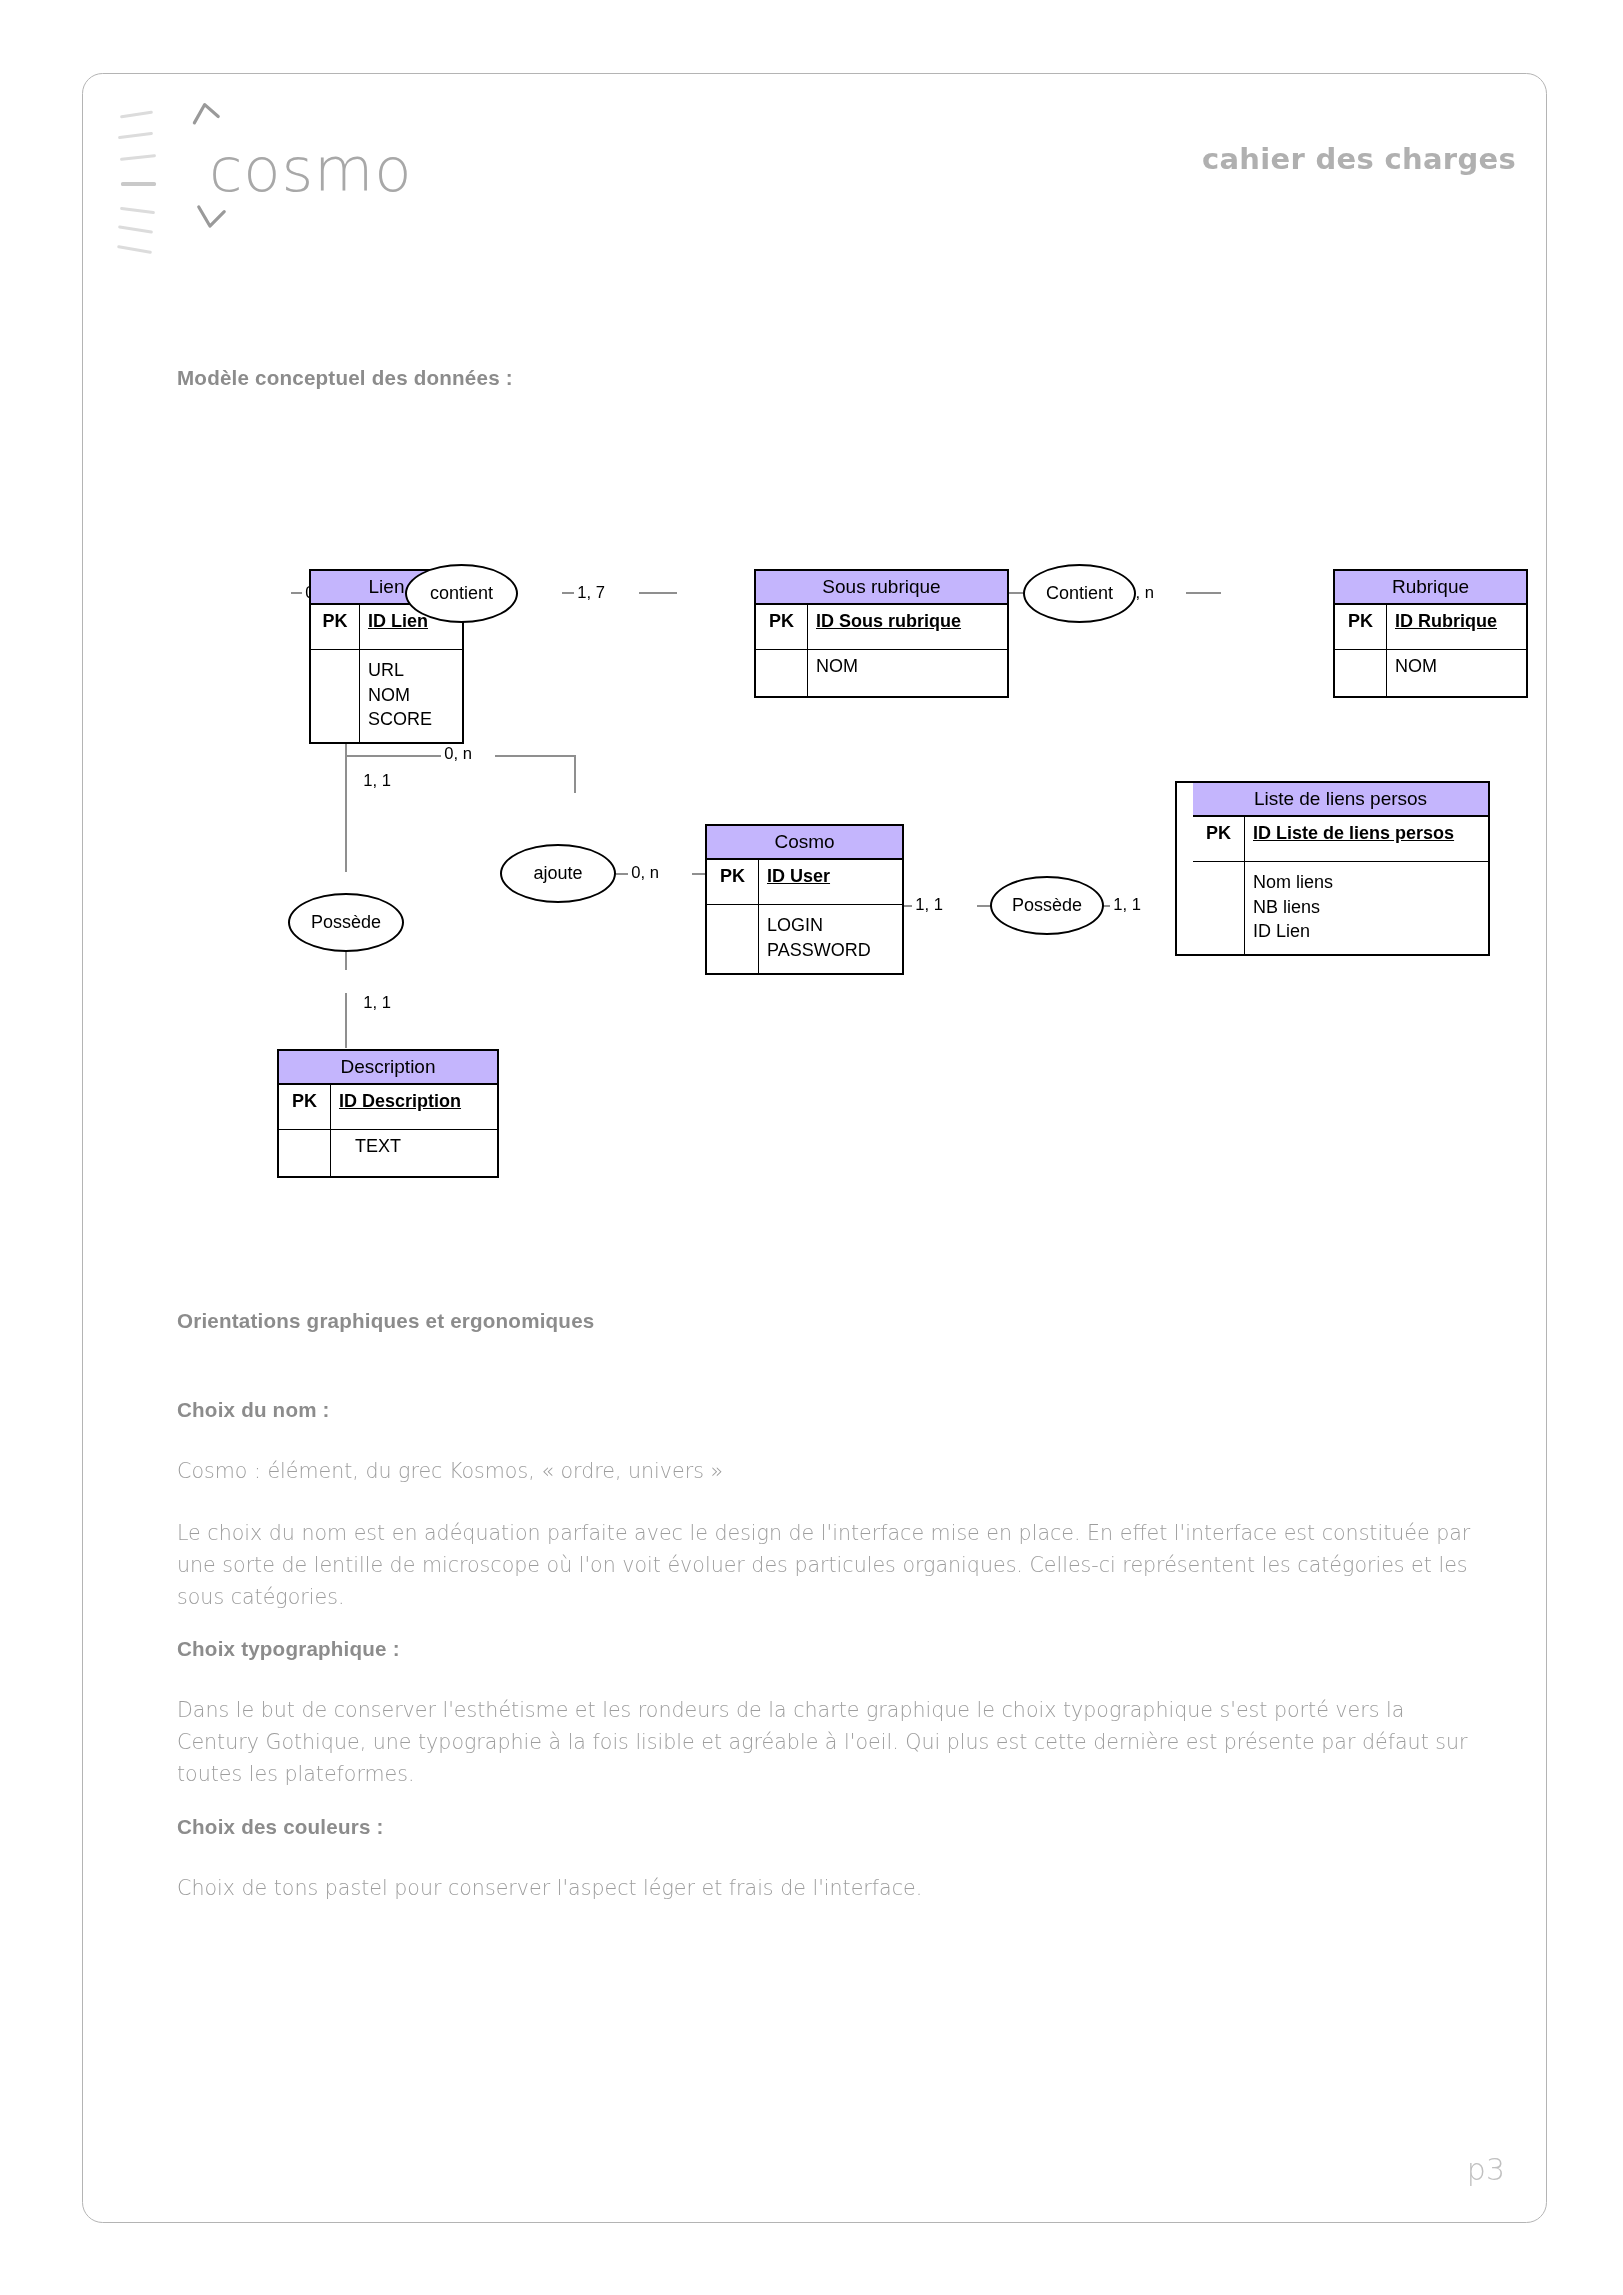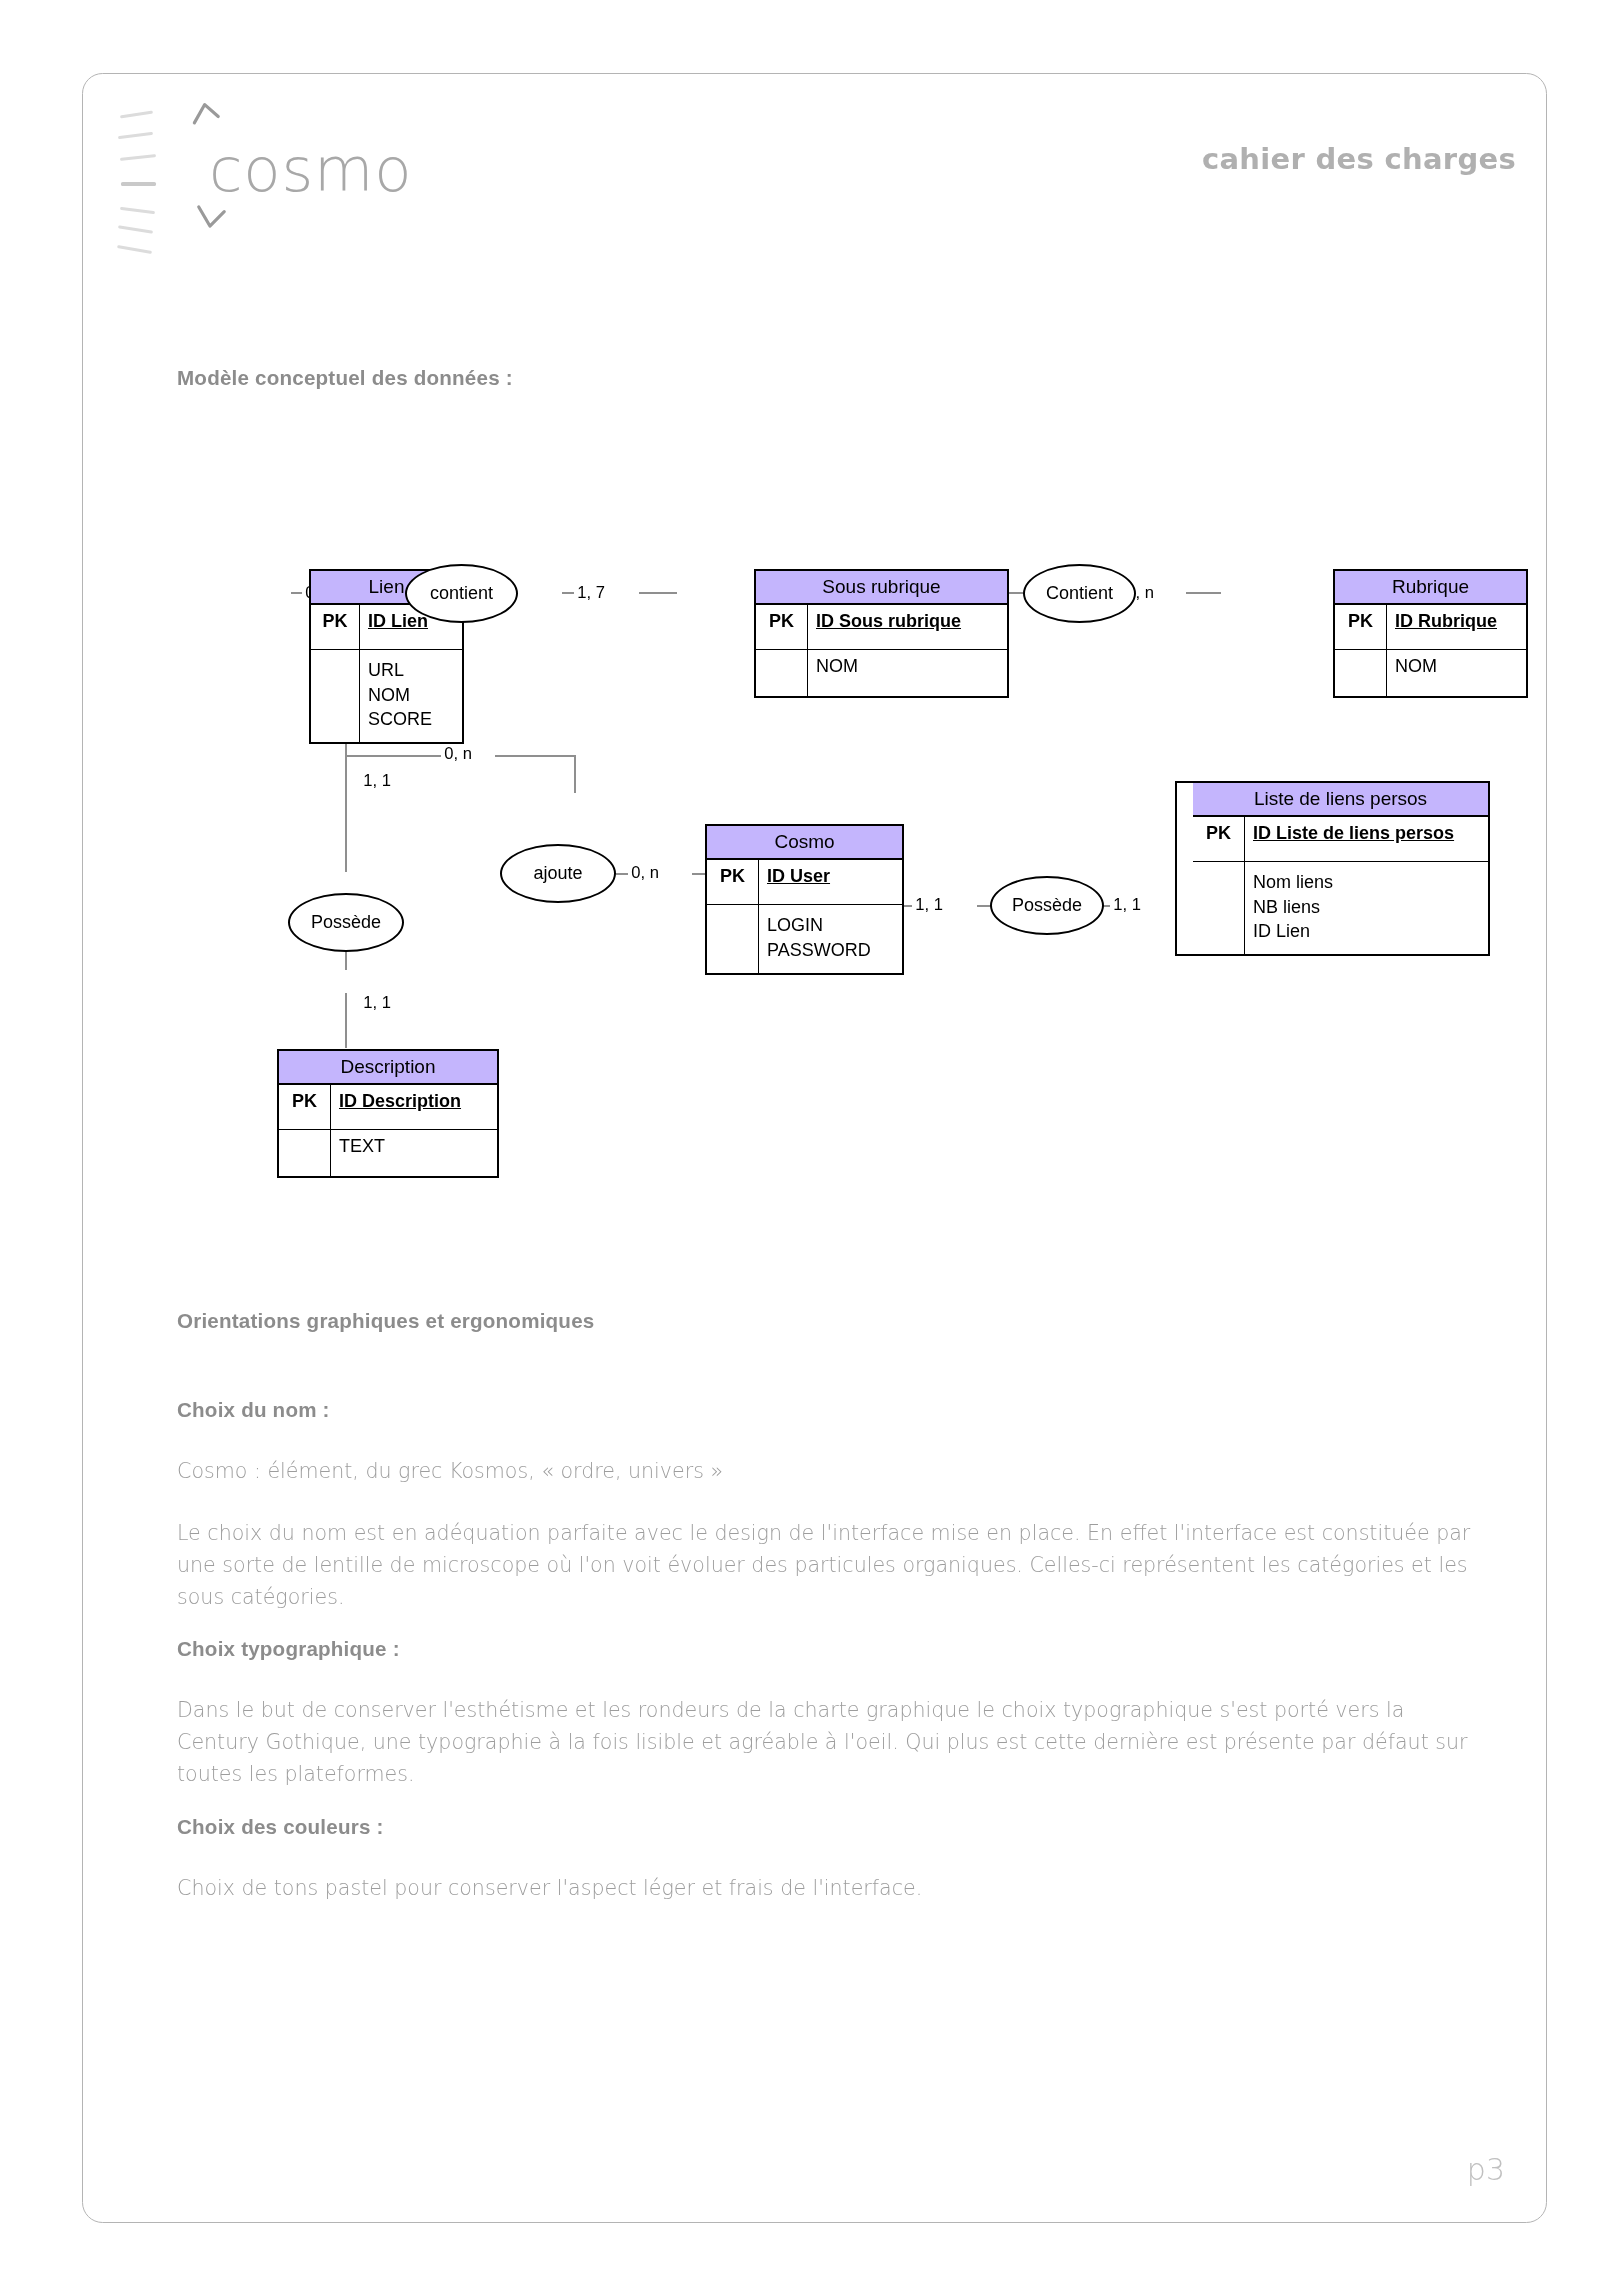--- a/index.html
+++ b/index.html
@@ -363,21 +363,21 @@
     <div class="rel" style="left:205px; top:407px; width:116px; height:59px;">Possède</div>
 
     <div class="entity" style="left:194px; top:563px; width:222px;">
       <div class="e-head">Description</div>
       <div class="e-row">
         <div class="e-key" style="width:52px;">PK</div>
         <div class="e-val pk"><span>ID Description</span></div>
       </div>
       <div class="e-row">
         <div class="e-key" style="width:52px; min-height:46px;"></div>
-        <div class="e-val" style="min-height:46px;">
+        <div class="e-val" style="min-height:46px;margin-left:16px;">
           <div>TEXT</div>
         </div>
       </div>
     </div>
 
   </div>
 
   <div class="sec-title" style="left:94px; top:1235px;">Orientations graphiques et ergonomiques</div>
 
   <div class="sec-title" style="left:94px; top:1324px;">Choix du nom :</div>

